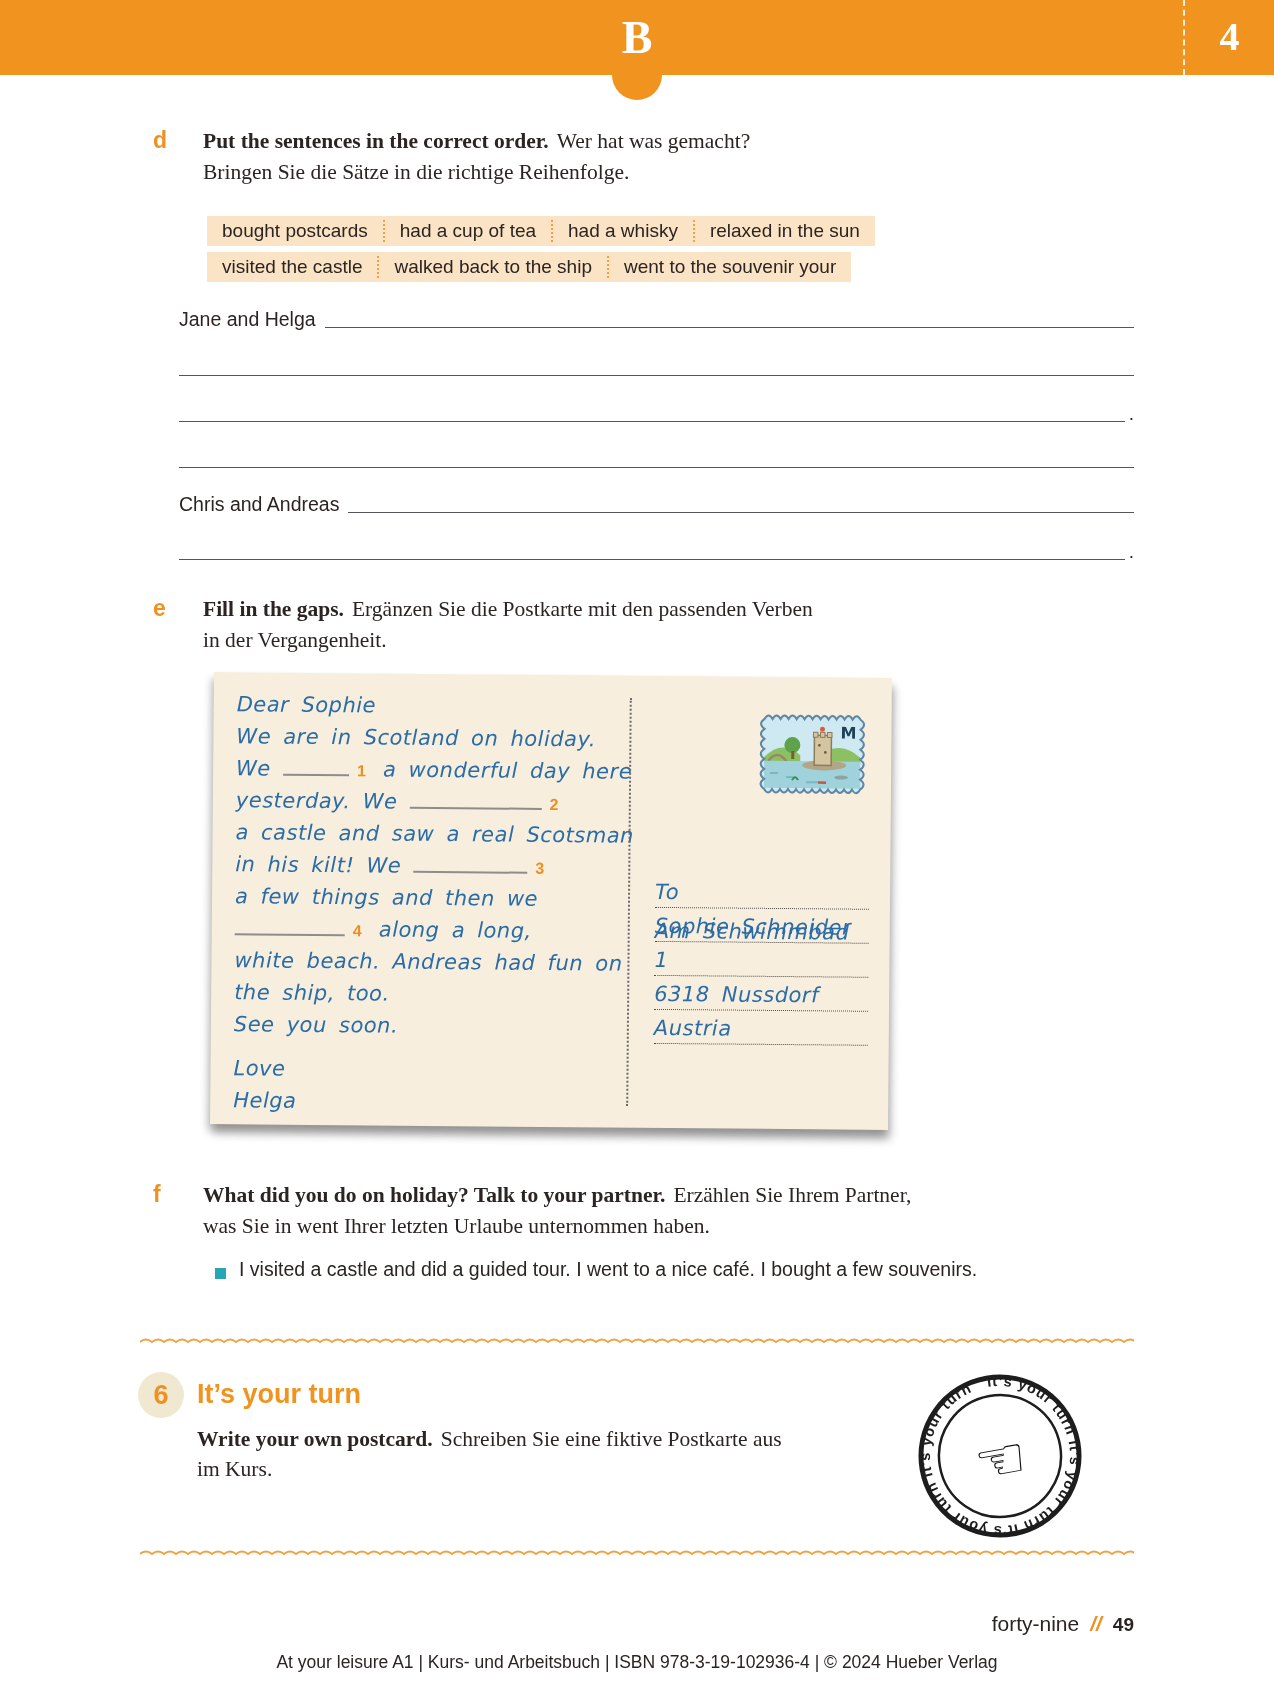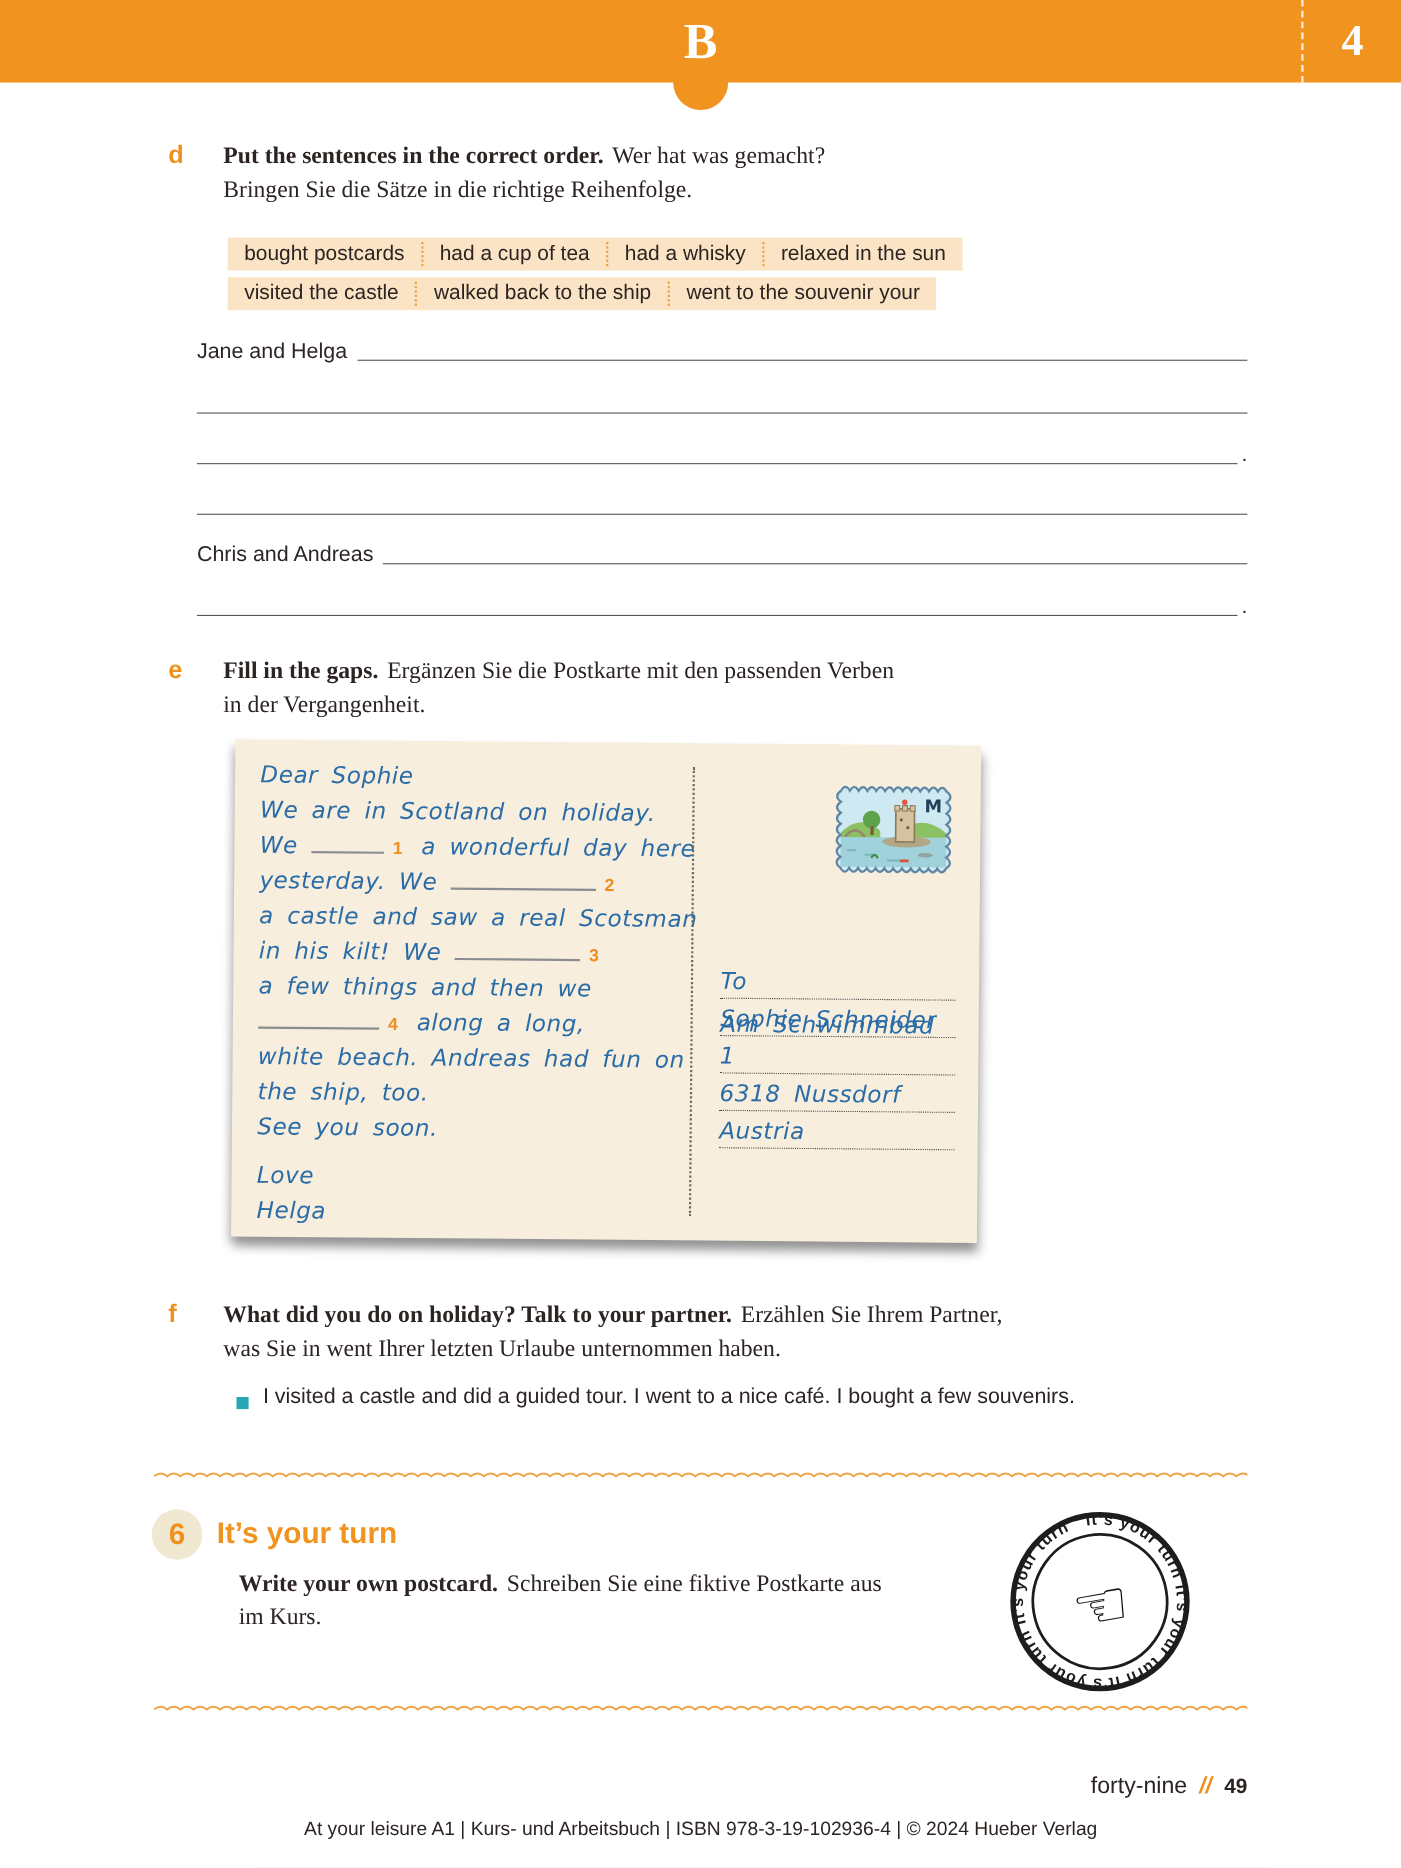--- a/index.html
+++ b/index.html
@@ -46,33 +46,33 @@
   .gap{display:inline-block;border-bottom:2px solid #8c8d90;}
   .g1{width:66px}.g2{width:132px}.g3{width:114px}.g4{width:110px}
   .gap-num{color:#ef8e1f;font:700 16px "Liberation Sans",sans-serif;margin:0 5px 0 8px;}
   .pc-divider{position:absolute;left:416px;top:22px;bottom:22px;border-left:2px dotted #6a6a6a;}
   .pc-address{position:absolute;left:443px;top:198px;width:214px;}
   .pc-addr-row{height:33px;display:flex;align-items:flex-end;border-bottom:1.5px dotted #4c4c4c;}
   .pc-addr-row .hand{line-height:29px;}
   .pc-stamp{position:absolute;left:543px;top:30px;}
 
   
-  .example{position:absolute;left:215px;top:1258px;display:flex;align-items:flex-end;}
+  .example{position:absolute;left:215px;top:1258px;display:flex;align-items:center;}
   .bullet-square{width:11px;height:11px;background:#27a7b5;margin:7px 13px 0 0;flex:none;}
   .example-text{font:400 19.5px "Liberation Sans",sans-serif;color:#2b2422;}
 
   
   .wavy{position:absolute;left:140px;}
 
   
   .sec-circle{position:absolute;left:138px;top:1372px;width:46px;height:46px;border-radius:50%;
               background:#f1e8d2;display:flex;align-items:center;justify-content:center;
               font:700 27px "Liberation Sans",sans-serif;color:#ef911f;}
   .sec-title{position:absolute;left:197px;top:1379px;font:700 27px "Liberation Sans",sans-serif;color:#f0931f;}
-  .sec-par{position:absolute;left:197px;top:1424px;color:#2b2422;margin-left:20px;}
+  .sec-par{position:absolute;left:197px;top:1424px;color:#2b2422;}
   .sec-par .ex-line{line-height:30px;}
   .turn-stamp{position:absolute;left:912px;top:1368px;}
   .turn-text{font-family:"Liberation Sans",sans-serif;font-weight:600;fill:#1d1d1d;letter-spacing:1px;}
 
   
   .pageno{position:absolute;top:1612px;right:140px;display:flex;align-items:baseline;
           font:400 21px "Liberation Sans",sans-serif;color:#2b2422;}
   .slashes{color:#ef911f;font-weight:700;font-style:italic;margin:0 11px;}
   .pn{font-weight:700;font-size:19px;}
   .credit{position:absolute;left:0;right:0;top:1652px;text-align:center;

